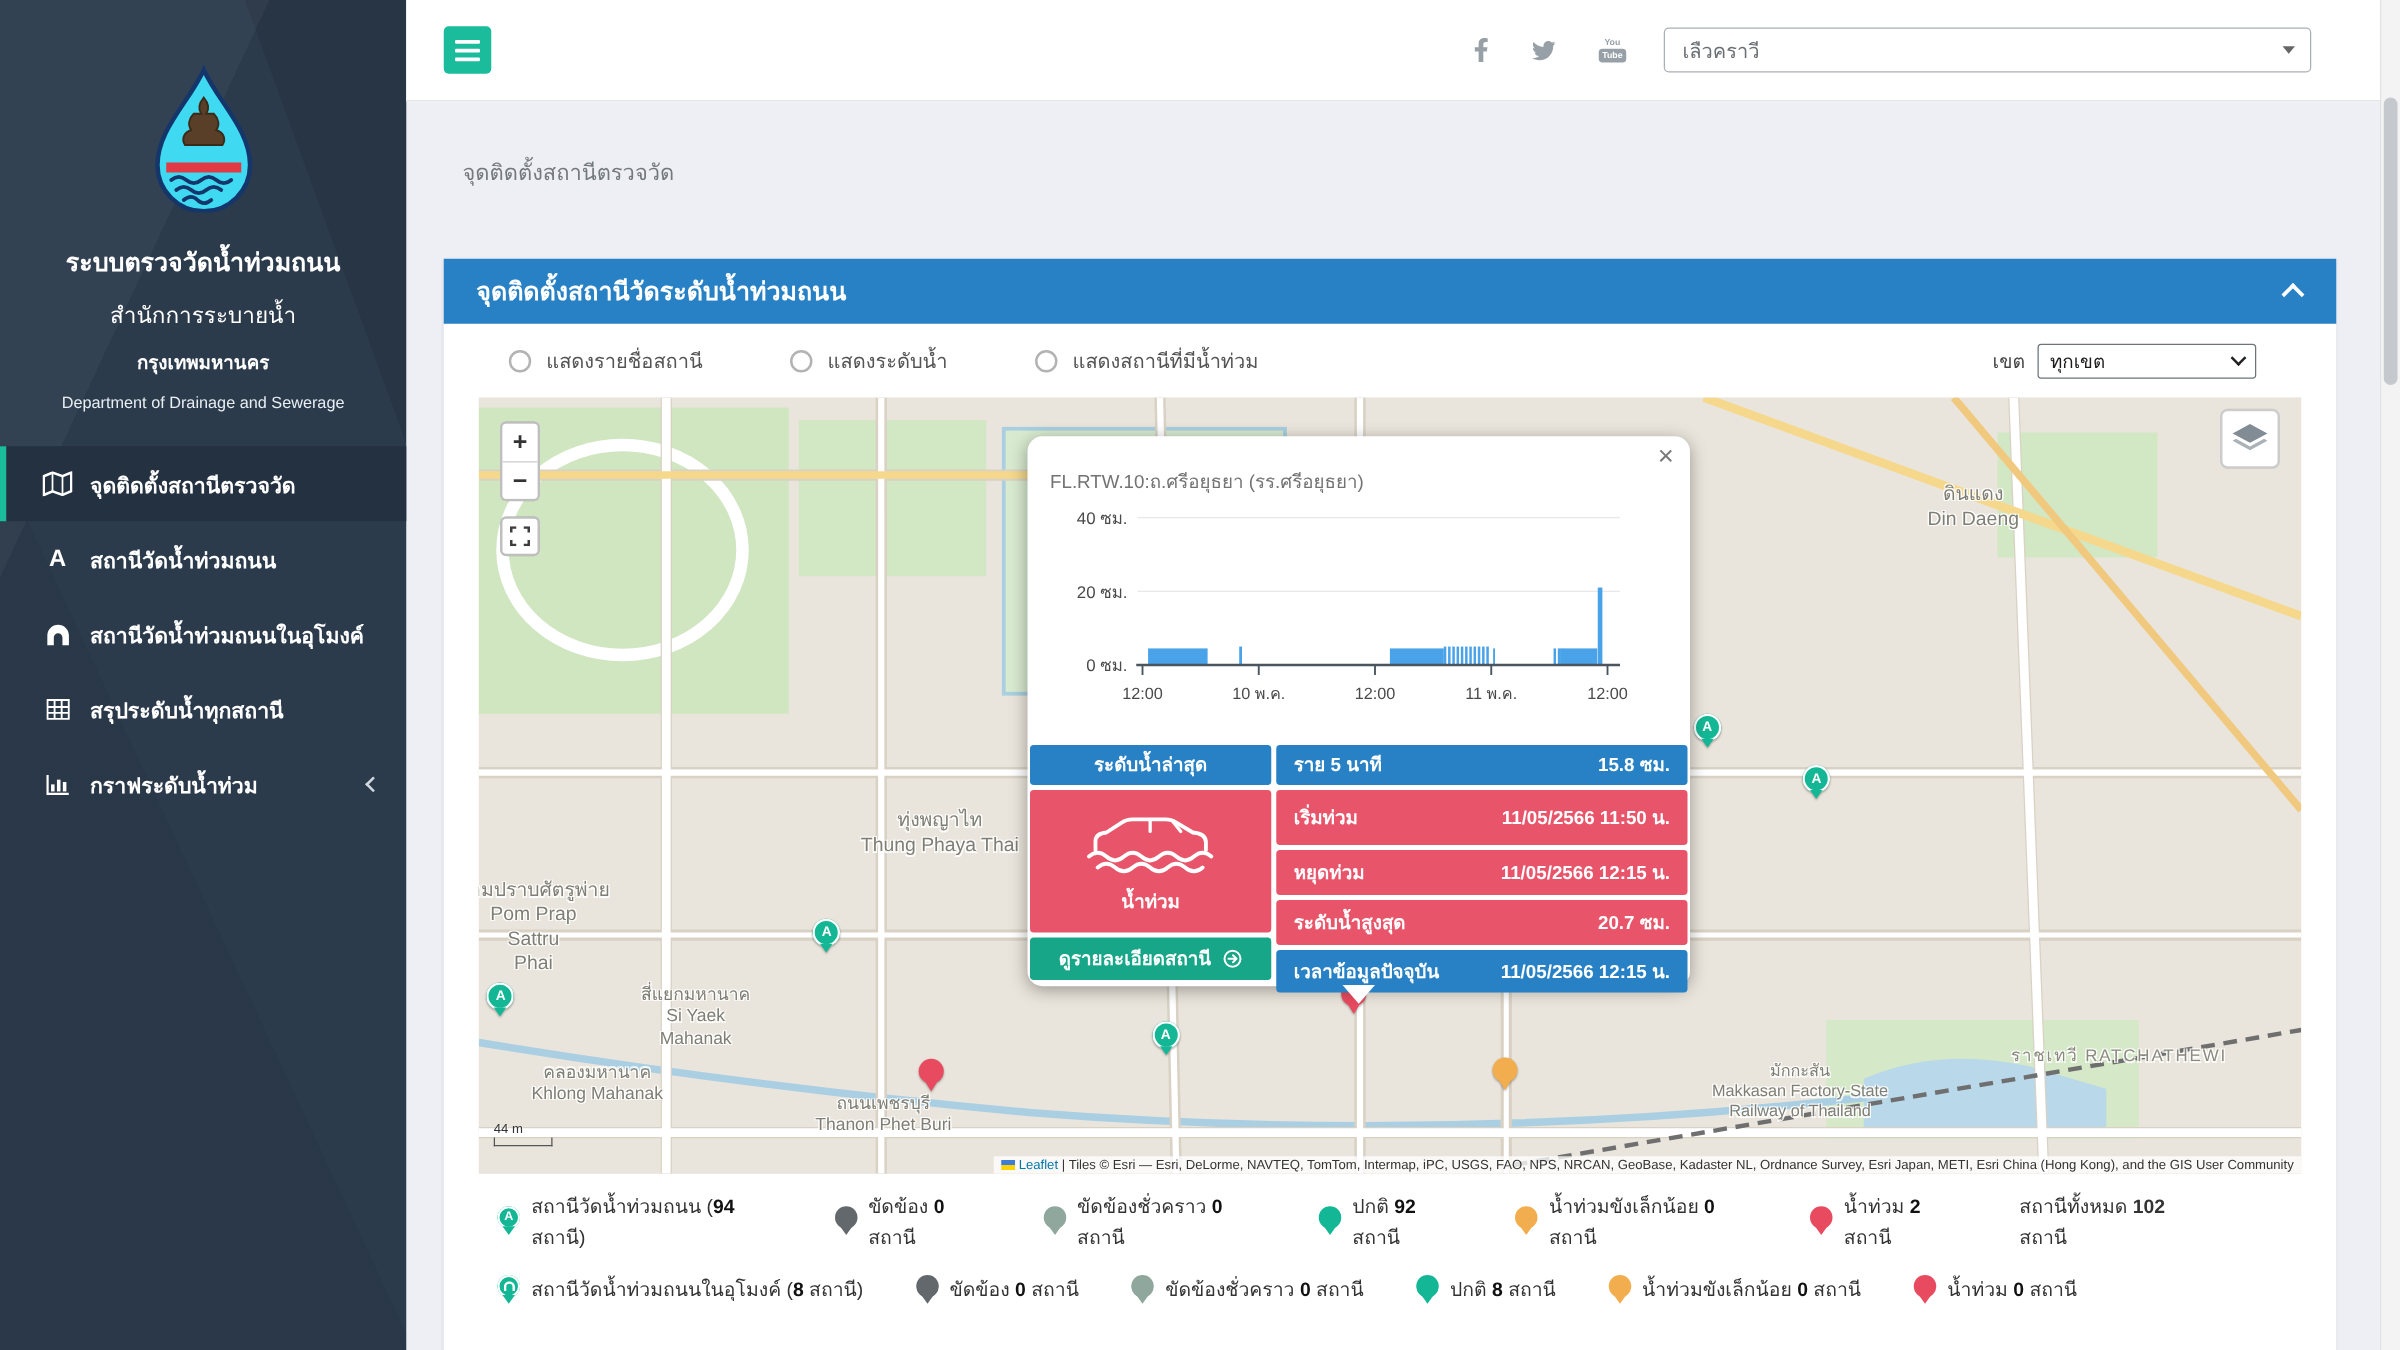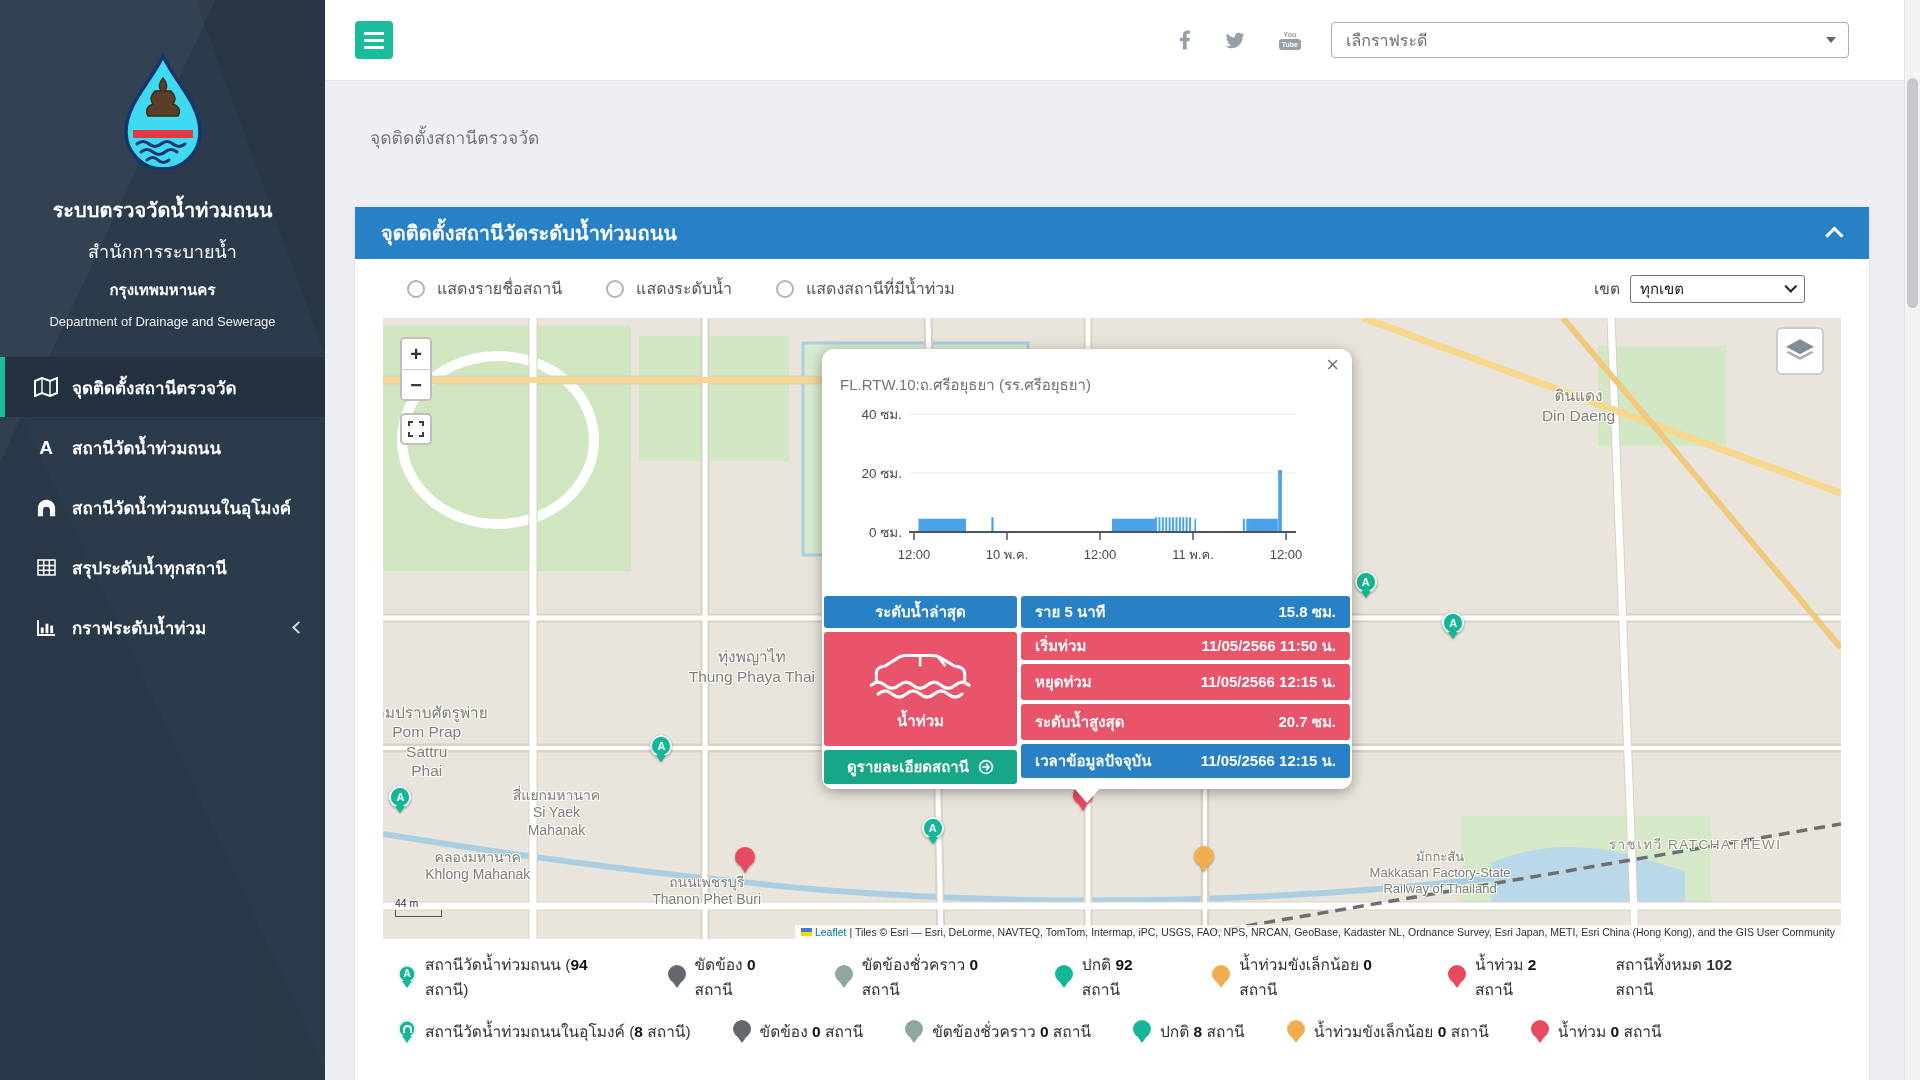--- a/index.html
+++ b/index.html
@@ -44,21 +44,21 @@
   .station-select .caret { position:absolute; right:12px; width:0; height:0; border-left:5px solid transparent; border-right:5px solid transparent; border-top:6px solid #666; }
 
   .page-title { position:absolute; left:370px; top:124px; font-size:17.5px; color:#74797d; }
 
   
   .panel { position:absolute; left:355px; top:207px; width:1514px; height:900px; background:#fff; box-shadow:0 1px 3px rgba(0,0,0,.12); }
   .panel-header { height:52px; background:#2781c4; color:#fff; display:flex; align-items:center; padding:0 26px; }
   .panel-header .ph-title { font-size:20px; font-weight:bold; }
   .ph-collapse { margin-left:auto; width:13px; height:13px; border-left:3px solid #fff; border-top:3px solid #fff; transform:rotate(45deg) translateY(3px); cursor:pointer; }
   .controls-row { height:59px; display:flex; align-items:center; padding:0 64px 0 52px; position:relative; }
-  .radio-group { display:flex; align-items:center; gap:44px; }
+  .radio-group { display:flex; align-items:center; gap:70px; }
   .radio-item { display:flex; align-items:center; gap:12px; cursor:pointer; }
   .radio-item input { appearance:none; -webkit-appearance:none; width:18px; height:18px; border:2px solid #b3b3b3; border-radius:50%; background:#fff; margin:0; cursor:pointer; }
   .radio-item span { font-size:16px; color:#555; }
   .district-ctl { margin-left:auto; display:flex; align-items:center; gap:10px; }
   .district-label { font-size:15.5px; color:#444; }
   .district-select { width:175px; height:28px; border:1px solid #6f747a; border-radius:3px; background:#fff; display:flex; align-items:center;
                      padding:0 26px 0 9px; font-size:15px; color:#1b1b1b; position:relative; cursor:pointer; }
   .district-select .caret { position:absolute; right:8px; width:9px; height:9px; border-left:2px solid #222; border-bottom:2px solid #222; transform:rotate(-45deg) translate(1px,-2px); }
 
   
@@ -210,21 +210,21 @@
           </svg>
       </a>
       <a title="youtube">
         <span class="yt-icon">
             <span class="yt-you">You</span>
             <span class="yt-box">Tube</span>
           </span>
       </a>
     </div>
     <div class="station-select">
-      <span>เลืกราฟระดี</span>
+      <span>เลืวคราวี</span>
       <span class="caret"></span>
     </div>
   </div>
 </header>
 
 <div class="page-title">จุดติดตั้งสถานีตรวจวัด</div>
 
 <section class="panel">
   <div class="panel-header">
     <span class="ph-title">จุดติดตั้งสถานีวัดระดับน้ำท่วมถนน</span>
@@ -451,21 +451,21 @@
                 <circle cx="10" cy="10" r="8" fill="none" stroke="#fff" stroke-width="2"></circle>
                 <path d="M6 10h7M10.5 6.5 14 10l-3.5 3.5" fill="none" stroke="#fff" stroke-width="2" stroke-linecap="round" stroke-linejoin="round"></path>
               </svg>
           </button>
         </div>
         <div class="pt-right" id="popup-rows">
             <div class="cell pt-row blue" style="height: 32px;">
               <span>ราย 5 นาที</span>
               <span>15.8 ซม.</span>
             </div>
-            <div class="cell pt-row red" style="height: 28px;">
+            <div class="cell pt-row red" style="height: 44px;">
               <span>เริ่มท่วม</span>
               <span>11/05/2566 11:50 น.</span>
             </div>
             <div class="cell pt-row red" style="height: 36px;">
               <span>หยุดท่วม</span>
               <span>11/05/2566 12:15 น.</span>
             </div>
             <div class="cell pt-row red" style="height: 36px;">
               <span>ระดับน้ำสูงสุด</span>
               <span>20.7 ซม.</span>

